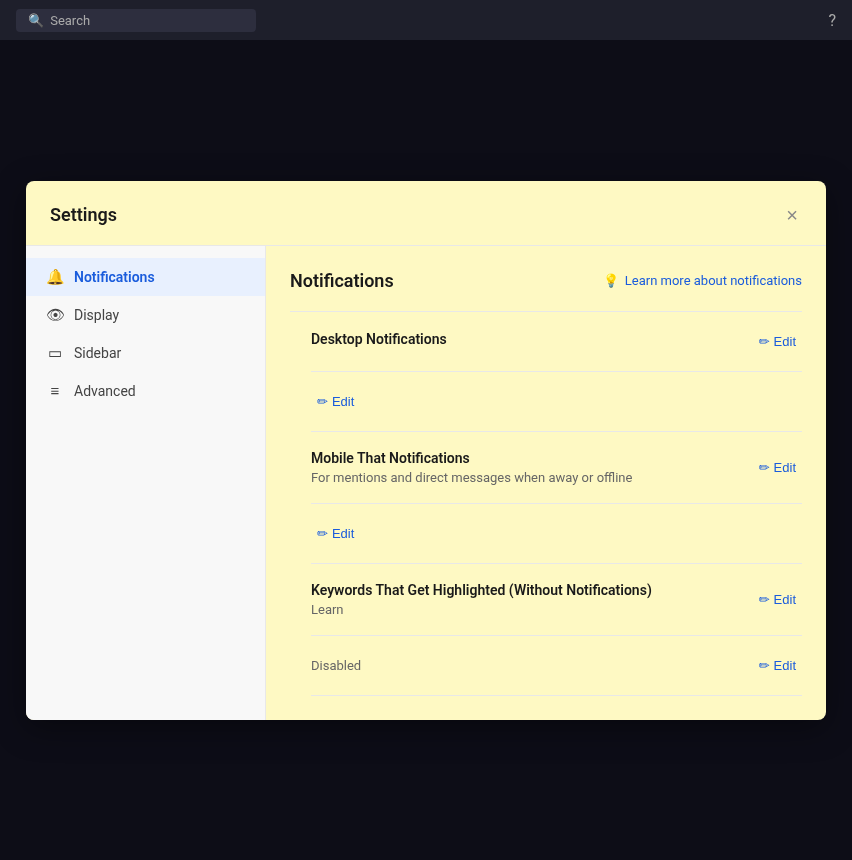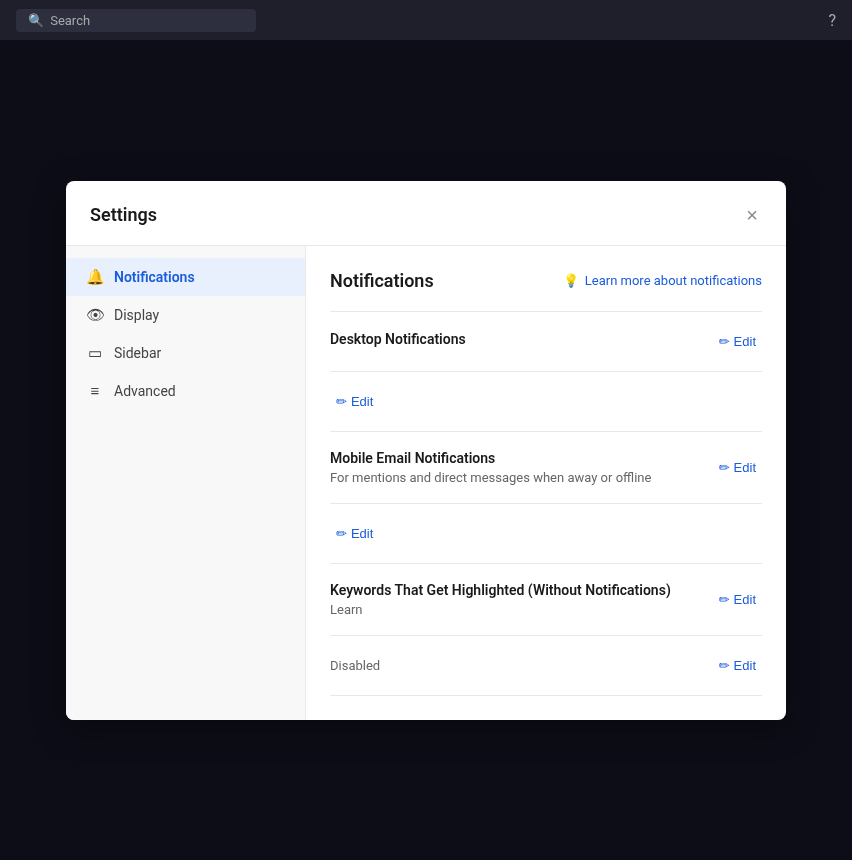--- a/index.html
+++ b/index.html
@@ -52,23 +52,23 @@
       position: absolute;
       inset: 0;
       background: rgba(0,0,0,0.5);
       display: flex;
       align-items: center;
       justify-content: center;
     }
 
     
     .modal {
-      background: #ffffff;
+      background: #fef9c3;
       border-radius: 8px;
-      width: 720px;
+      width: 800px;
       max-height: 640px;
       display: flex;
       flex-direction: column;
       box-shadow: 0 8px 32px rgba(0,0,0,0.4);
       overflow: hidden;
     }
 
     .modal-header {
       display: flex;
       align-items: center;
@@ -160,20 +160,21 @@
     
     .settings-list {
       border-top: 1px solid #e8e8e8;
     }
     .settings-row {
       display: flex;
       align-items: center;
       justify-content: space-between;
       padding: 18px 0;
       border-bottom: 1px solid #e8e8e8;
+      margin-left: 21px;
     }
     .settings-row-info {
       flex: 1;
       padding-right: 16px;
     }
     .settings-row-label {
       font-size: 14px;
       font-weight: 600;
       color: #1a1a1a;
       margin-bottom: 4px;
@@ -267,21 +268,21 @@
 
           <div class="settings-row">
             <button class="edit-btn">
               <span>✏</span>
               <span>Edit</span>
             </button>
           </div>
 
           <div class="settings-row">
             <div class="settings-row-info">
-              <div class="settings-row-label">Mobile Email Notifications</div>
+              <div class="settings-row-label">Mobile That Notifications</div>
               <div class="settings-row-value">For mentions and direct messages when away or offline</div>
             </div>
             <button class="edit-btn">
               <span>✏</span>
               <span>Edit</span>
             </button>
           </div>
 
           <div class="settings-row">
             <button class="edit-btn">

